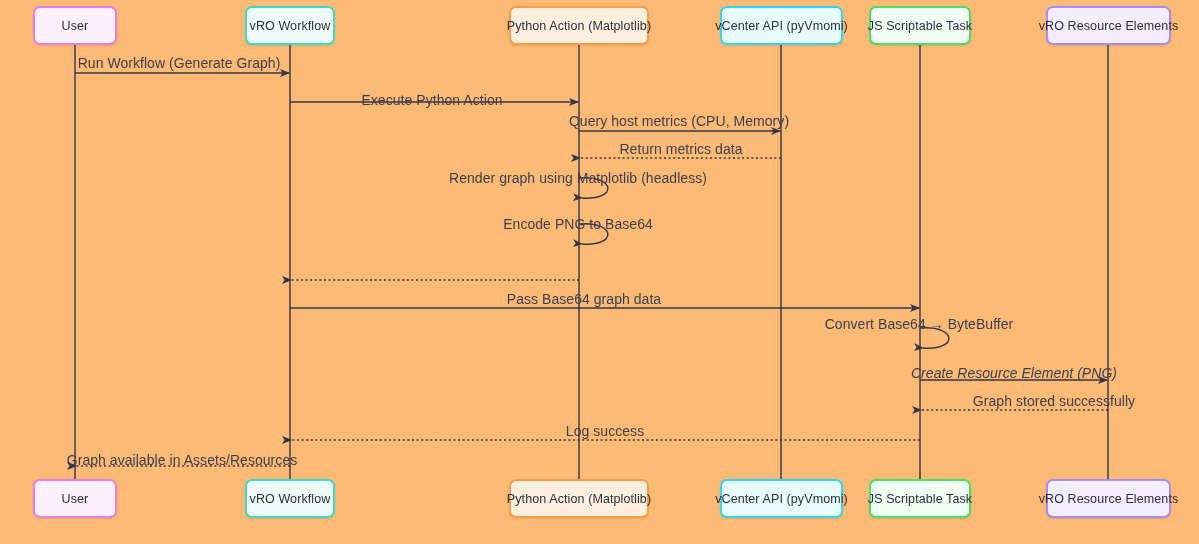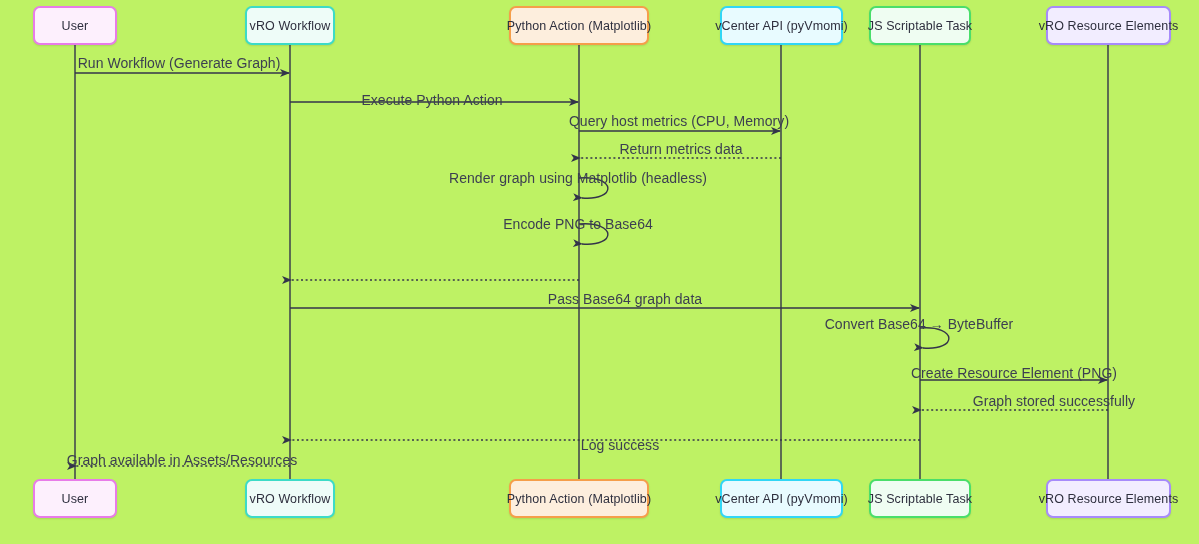--- a/index.html
+++ b/index.html
@@ -10,21 +10,21 @@
   body {
     font-family: "Liberation Sans", sans-serif;
     width: 1199px;
     height: 544px;
     overflow: hidden;
   }
   #diagram-root {
     position: relative;
     width: 1199px;
     height: 544px;
-    background: #bef264;
+    background: #fdba74;
   }
   svg#seq-svg {
     position: absolute;
     left: 0;
     top: 0;
     width: 1199px;
     height: 544px;
     display: block;
   }
   .actor-box {
@@ -125,19 +125,19 @@
     </div>
     <div class="actor-box" style="left: 1046px; top: 479px; width: 125px; height: 39px; border-color: rgb(167, 139, 250); background: rgb(242, 237, 255);">
       <span>vRO Resource Elements</span>
     </div>
     <div class="msg-label" style="left: 179px; top: 55px;">Run Workflow (Generate Graph)</div>
     <div class="msg-label" style="left: 432px; top: 84px; margin-top: 8px;">Execute Python Action</div>
     <div class="msg-label" style="left: 679px; top: 113px;">Query host metrics (CPU, Memory)</div>
     <div class="msg-label" style="left: 681px; top: 141px;">Return metrics data</div>
     <div class="msg-label" style="left: 578px; top: 170px;">Render graph using Matplotlib (headless)</div>
     <div class="msg-label" style="left: 578px; top: 216px;">Encode PNG to Base64</div>
-    <div class="msg-label" style="left: 625px; top: 291px; text-align: center;">Pass Base64 graph data</div>
+    <div class="msg-label" style="left: 584px; top: 291px; text-align: center;">Pass Base64 graph data</div>
     <div class="msg-label" style="left: 919px; top: 316px;">Convert Base64 → ByteBuffer</div>
-    <div class="msg-label" style="left: 1014px; top: 365px;">Create Resource Element (PNG)</div>
+    <div class="msg-label" style="left: 1014px; top: 365px; font-style: italic;">Create Resource Element (PNG)</div>
     <div class="msg-label" style="left: 1014px; top: 393px; margin-left: 40px;">Graph stored successfully</div>
-    <div class="msg-label" style="left: 605px; top: 437px; margin-left: 15px;">Log success</div>
+    <div class="msg-label" style="left: 605px; top: 423px;">Log success</div>
     <div class="msg-label" style="left: 182px; top: 452px;">Graph available in Assets/Resources</div>
   </div>
 
 </body></html>

